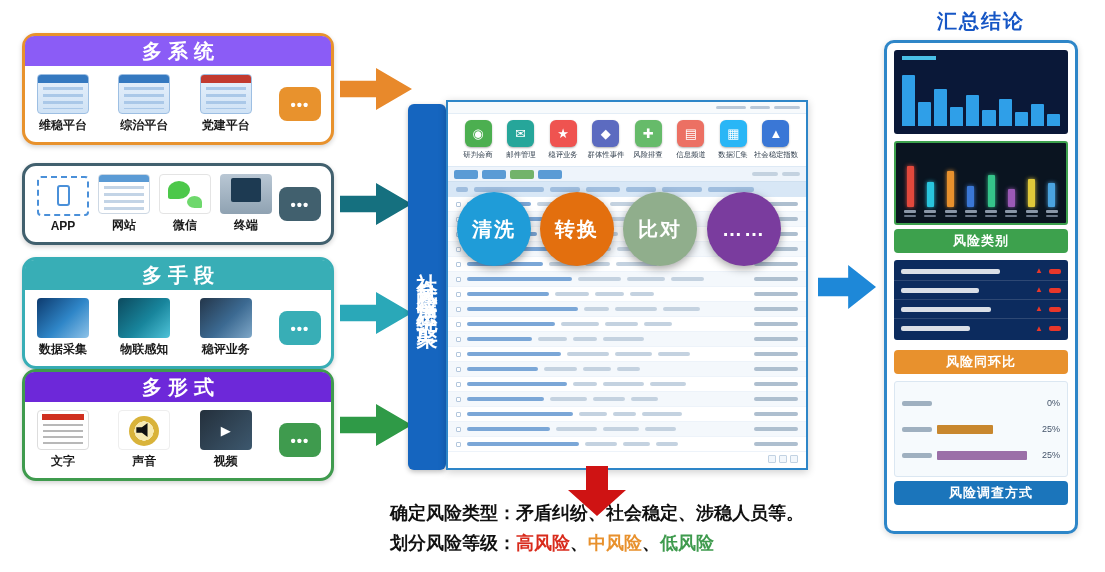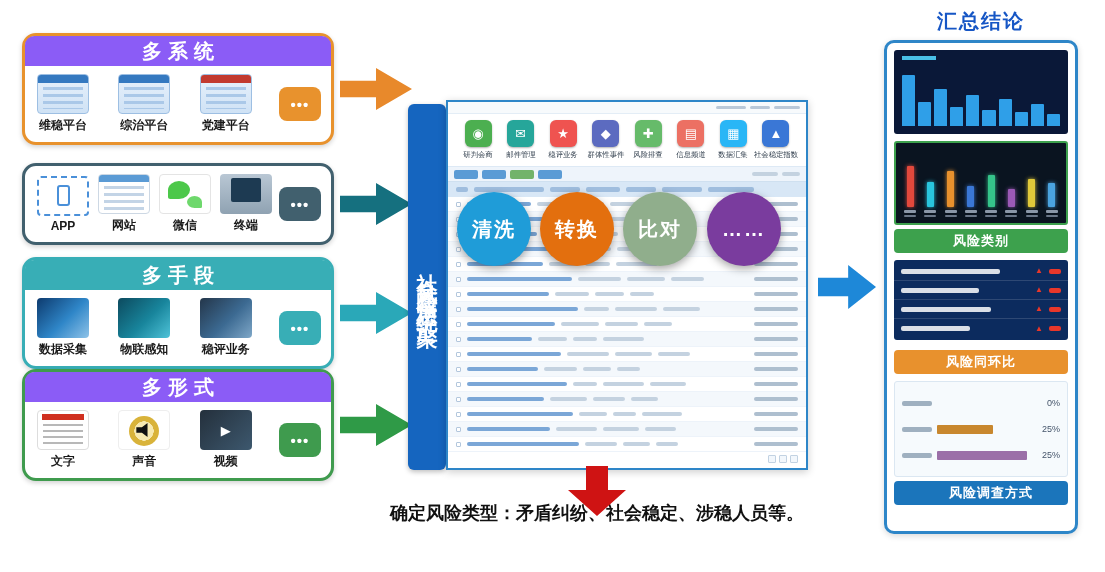--- a/index.html
+++ b/index.html
@@ -181,21 +181,21 @@
           </div>
           <div class="item">
             <div class="th t-photo pc"></div>
             <div class="item-label">稳评业务</div>
           </div>
           <div class="more-btn" style="background: rgb(56, 174, 182);">•••</div>
         </div>
         <div class="card-arrow" style="background: rgb(42, 168, 184);"></div>
       </div>
       <div class="card" style="border-color: rgb(63, 155, 78);">
-        <div class="card-title" style="background: #8b5cf6;">多形式</div>
+        <div class="card-title" style="background: #6d28d9;">多形式</div>
         <div class="card-body">
           <div class="item">
             <div class="th t-doc"></div>
             <div class="item-label">文字</div>
           </div>
           <div class="item">
             <div class="th t-speaker">
               <i class="spk"></i>
             </div>
             <div class="item-label">声音</div>
@@ -416,20 +416,23 @@
       <span class="pg"></span>
     </div>
   </div>
 
   <div id="down-arrow"></div>
   <div id="right-arrow"></div>
 
   <div id="bottom-text">
     <div>
       <span class="b-label">确定风险类型：</span><span>矛盾纠纷、社会稳定、涉稳人员等。</span>
+    </div>
+    <div>
+      <span class="b-label">划分风险等级：</span><span id="risk-levels"><span class="lvl" style="color: rgb(217, 43, 28);">高风险</span><span style="color: rgb(17, 17, 17);">、</span><span class="lvl" style="color: rgb(232, 145, 45);">中风险</span><span style="color: rgb(17, 17, 17);">、</span><span class="lvl" style="color: rgb(63, 155, 78);">低风险</span></span>
     </div>
   </div>
 
   <div id="summary-title">汇总结论</div>
   <div id="summary-box">
     <div id="right-sections" style="display:flex;flex-direction:column;gap:7px">
         <div class="sec">
           <div class="chart c1" style="background: rgb(10, 24, 56);">
             <span class="t1"></span>
             <div class="c1bars">

